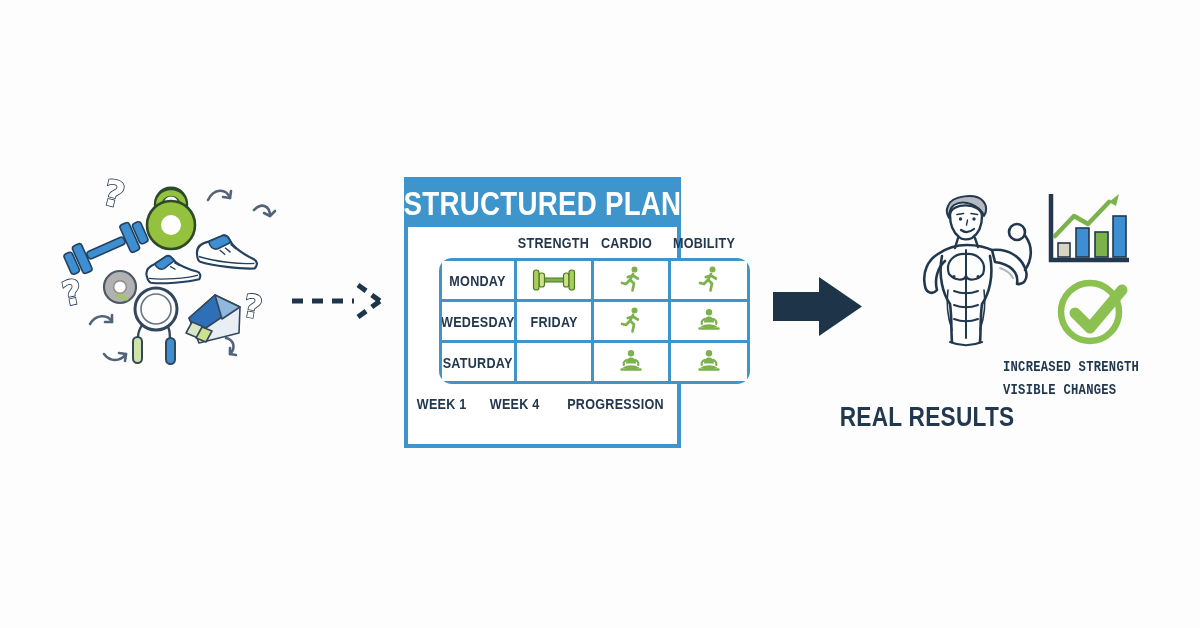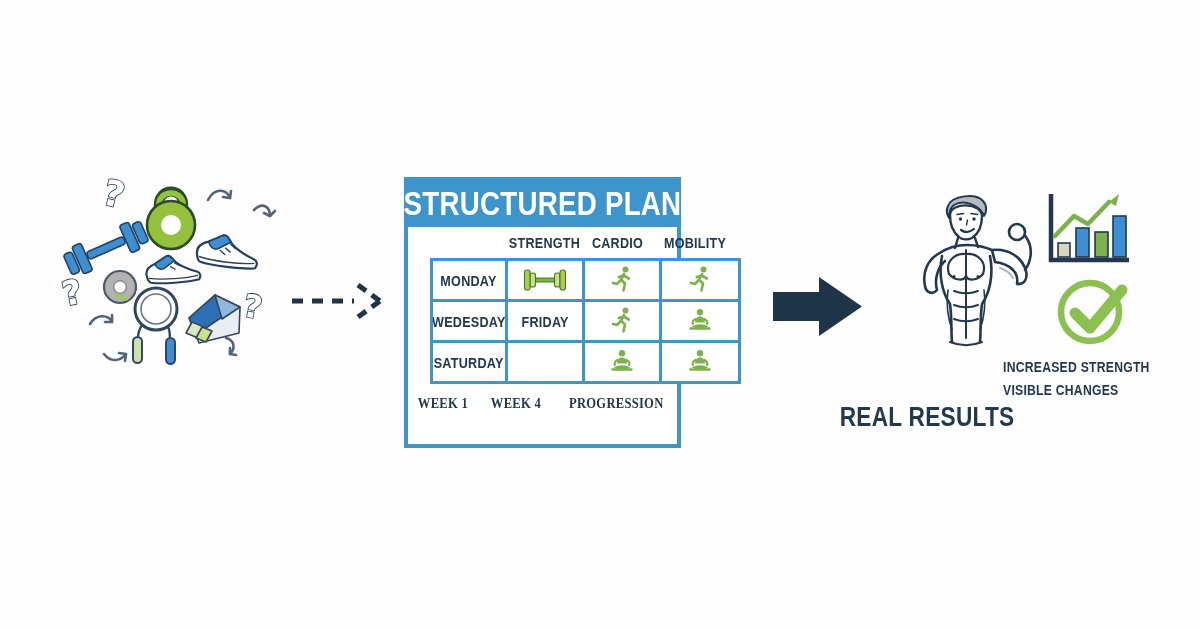--- a/index.html
+++ b/index.html
@@ -16,39 +16,40 @@
   .big-label{font-size:28px;text-align:center;color:var(--navy);}
   
   .plan{
     left:404px;top:177px;width:277px;height:271px;box-sizing:border-box;
     border:4px solid var(--blue,#3e95cb);background:#ffffff;
   }
   .plan-header{
     height:46px;background:var(--blue,#3e95cb);display:flex;
     align-items:center;justify-content:center;color:#fff;font-size:33px;
   }
-  .col-headers,.grid{margin-left:22px;}
+  .col-headers,.grid{margin-left:31px;}
   .col-headers{
     display:grid;grid-template-columns:72px 77px 77px 79px;height:31px;
     align-items:center;text-align:center;font-size:15px;color:var(--navy);
   }
   .grid{
     display:grid;grid-template-columns:72px 74px 74px 76px;
     grid-auto-rows:38px;gap:3px;padding:3px;background:var(--blue,#3e95cb);
     width:fit-content;
+    border-radius:13px;
   }
   .cell{
     background:#fff;display:flex;align-items:center;justify-content:center;
     font-size:15px;color:var(--navy);overflow:hidden;
   }
   .timeline{
     margin-top:11px;display:flex;align-items:center;justify-content:center;
-    gap:7px;font-size:15px;color:var(--navy);font-family:Liberation Serif, serif;
-  }
-  .results{font-size:14.5px;line-height:23px;color:var(--navy);}
+    gap:7px;font-size:15px;color:var(--navy);
+  }
+  .results{font-size:14.5px;line-height:23px;color:var(--navy);font-family:Liberation Mono, monospace;}
   svg{display:block;}
   text.qmark{font-family:"DejaVu Sans",sans-serif;font-weight:bold;
     fill:#ffffff;stroke:var(--navy,#22384e);stroke-width:1.6px;paint-order:stroke;}
 </style>
 </head>
 <body>
 
 <div class="canvas">
 
   <svg class="abs" style="left:58px;top:146px" width="262" height="250" viewBox="0 0 262 250">

